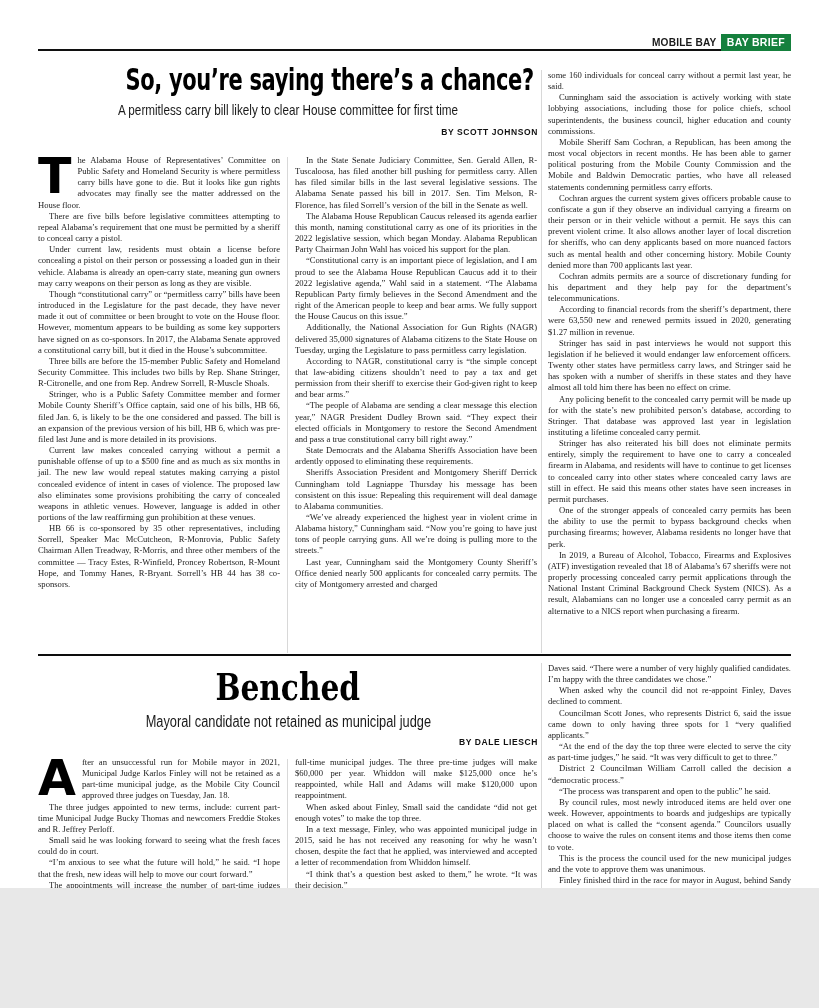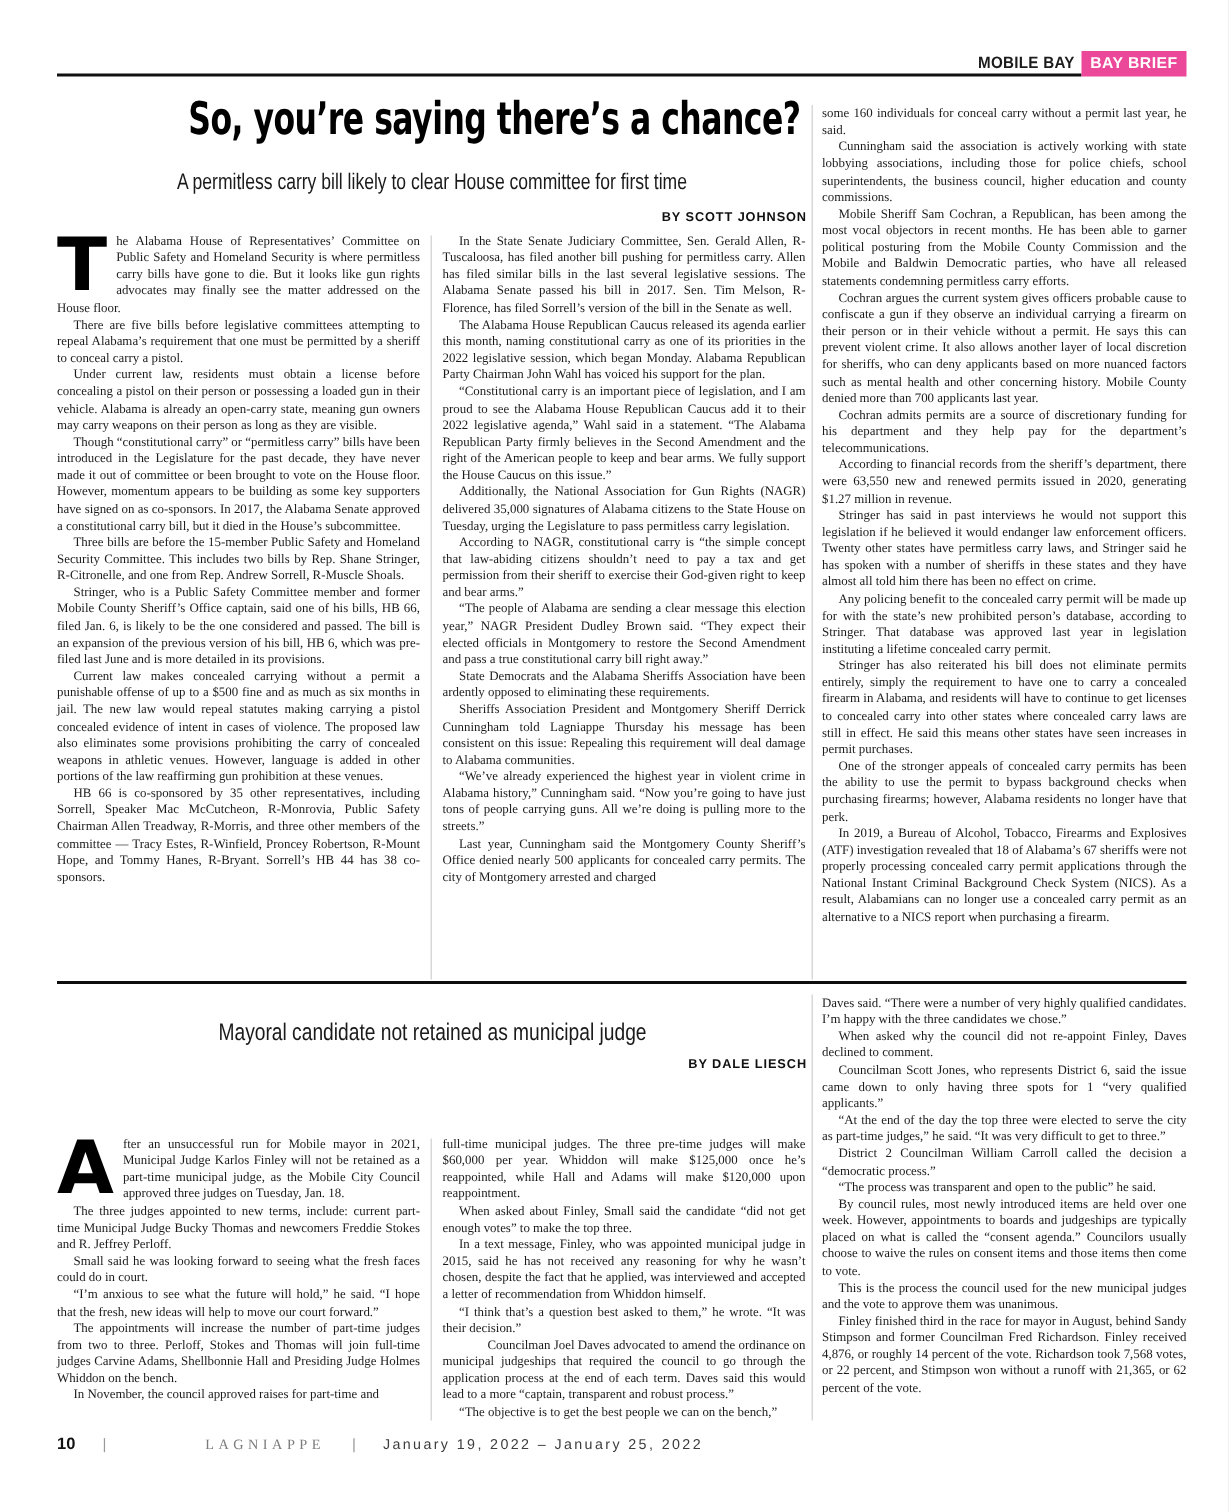--- a/index.html
+++ b/index.html
@@ -1,44 +1,44 @@
 <!DOCTYPE html>
 <html><head>
 <meta charset="utf-8">
 <style>
   html,body{margin:0;padding:0;background:#e8e8e8;}
   .page{
-    position:relative;width:819px;height:1008px;background:#ffffff;
+    position:relative;width:819px;height:888px;background:#ffffff;
     font-family:"Liberation Serif", serif;color:#1b1b1b;overflow:hidden;
     margin:0 auto;
   }
   
   .masthead{position:absolute;top:34px;left:38px;width:753px;display:flex;align-items:flex-end;}
   .masthead-left{flex:1;display:flex;align-items:flex-end;justify-content:flex-end;border-bottom:2px solid #101010;}
   .section-label{
     font-family:"Liberation Sans",sans-serif;font-weight:bold;font-size:11px;
     letter-spacing:.2px;padding:0 5px 1px 0;display:inline-block;transform:scaleX(.92);transform-origin:right bottom;
   }
   .badge{
-    background:#ec4899;color:#fff;font-family:"Liberation Sans",sans-serif;
+    background:#15803d;color:#fff;font-family:"Liberation Sans",sans-serif;
     font-weight:bold;font-size:10.5px;letter-spacing:.3px;padding:2px 6px 3px;display:inline-block;
   }
   
   .art-header{position:absolute;left:38px;width:500px;text-align:center;}
   .a1-header{top:62px;}
   .a2-header{top:664px;}
   .hl1{
     font-family:"DejaVu Sans","Liberation Sans",sans-serif;font-weight:bold;font-size:30px;
     letter-spacing:-.5px;display:inline-block;transform:scaleX(.70);transform-origin:center;white-space:nowrap;color:#000;
   }
   .hl2{
     font-family:"DejaVu Serif","Liberation Serif",serif;font-weight:bold;font-size:38px;
     display:inline-block;transform:scaleX(.78);transform-origin:center;white-space:nowrap;color:#000;
   }
-  .subhead{margin-top:16px;}
+  .subhead{margin-top:4px;}
   .subhead span{
     font-family:"Liberation Sans",sans-serif;font-weight:normal;color:#1a1a1a;
     display:inline-block;transform-origin:center;white-space:nowrap;
   }
   .sh1 span{font-size:15px;transform:scaleX(.78);}
   .sh2 span{font-size:16px;transform:scaleX(.80);}
   .byline{
     font-family:"Liberation Sans",sans-serif;font-weight:bold;font-size:8.5px;
     letter-spacing:.6px;margin-top:8px;color:#111;text-align:right;
   }
@@ -130,20 +130,21 @@
     <p>Stringer has said in past interviews he would not support this legislation if he believed it would endanger law enforcement officers. Twenty other states have permitless carry laws, and Stringer said he has spoken with a number of sheriffs in these states and they have almost all told him there has been no effect on crime.</p>
     <p>Any policing benefit to the concealed carry permit will be made up for with the state’s new prohibited person’s database, according to Stringer. That database was approved last year in legislation instituting a lifetime concealed carry permit.</p>
     <p>Stringer has also reiterated his bill does not eliminate permits entirely, simply the requirement to have one to carry a concealed firearm in Alabama, and residents will have to continue to get licenses to concealed carry into other states where concealed carry laws are still in effect. He said this means other states have seen increases in permit purchases.</p>
     <p>One of the stronger appeals of concealed carry permits has been the ability to use the permit to bypass background checks when purchasing firearms; however, Alabama residents no longer have that perk.</p>
     <p>In 2019, a Bureau of Alcohol, Tobacco, Firearms and Explosives (ATF) investigation revealed that 18 of Alabama’s 67 sheriffs were not properly processing concealed carry permit applications through the National Instant Criminal Background Check System (NICS). As a result, Alabamians can no longer use a concealed carry permit as an alternative to a NICS report when purchasing a firearm.</p>
   </div>
 
   <div class="divider"></div>
 
   <div class="art-header a2-header">
+    <div><span class="hl2">Benched</span></div>
     <div class="subhead sh2"><span>Mayoral candidate not retained as municipal judge</span></div>
     <div class="byline">BY DALE LIESCH</div>
   </div>
 
   <div class="cols a2-cols">
     <div class="col">
       <p class="noindent"><span class="dropcap">A</span><span>fter an unsuccessful run for Mobile mayor in 2021, Municipal Judge Karlos Finley will not be retained as a part-time municipal judge, as the Mobile City Council approved three judges on Tuesday, Jan. 18.</span></p>
       <p>The three judges appointed to new terms, include: current part-time Municipal Judge Bucky Thomas and newcomers Freddie Stokes and R. Jeffrey Perloff.</p>
       <p>Small said he was looking forward to seeing what the fresh faces could do in court.</p>
       <p>“I’m anxious to see what the future will hold,” he said. “I hope that the fresh, new ideas will help to move our court forward.”</p>

